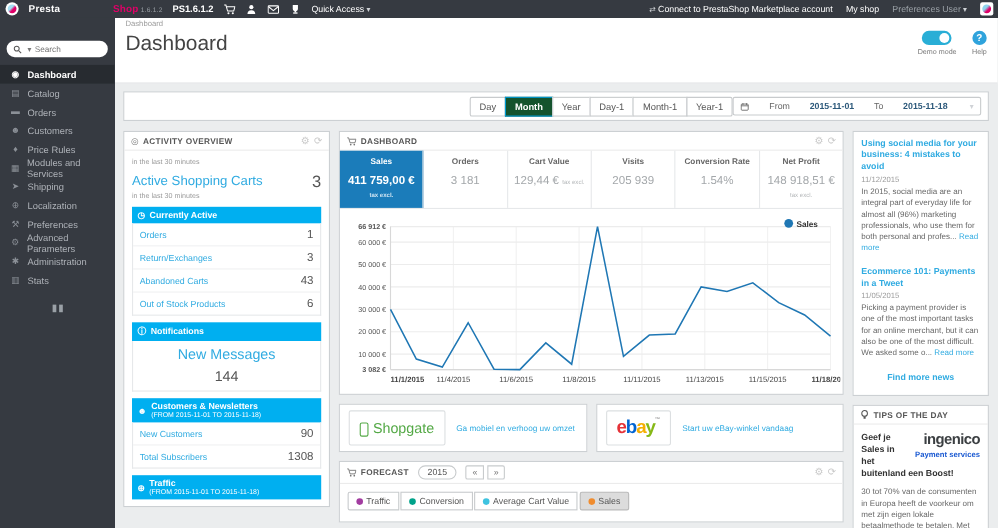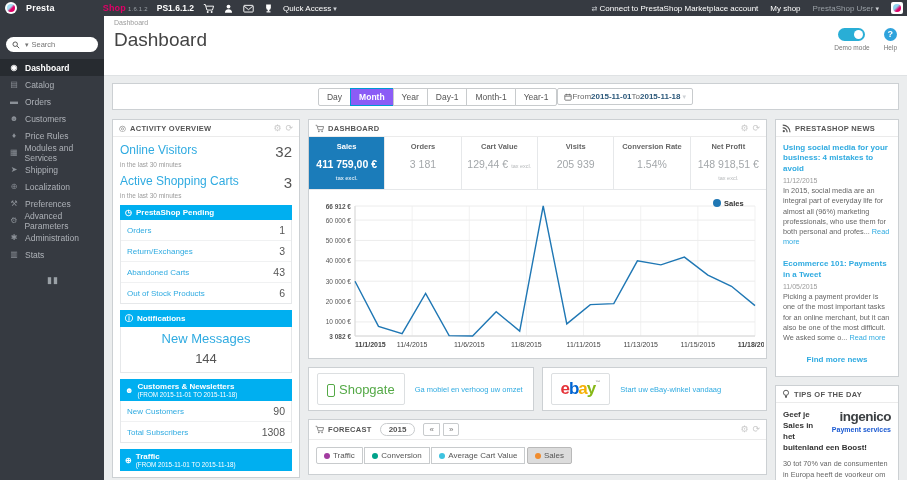--- a/index.html
+++ b/index.html
@@ -44,27 +44,27 @@
   .head-tools { position:absolute; right:10px; top:12px; display:flex; gap:14px; }
   .tool { display:flex; flex-direction:column; align-items:center; gap:3px; }
   .toggle { width:27px; height:13px; border-radius:7px; background:#29aed6; position:relative; cursor:pointer; }
   .toggle::after { content:""; position:absolute; right:2px; top:2px; width:9px; height:9px; background:#fff; border-radius:50%; }
   .help-ico { width:13px; height:13px; border-radius:50%; background:#2fa3dc; color:#fff; font-weight:bold; font-size:9px; text-align:center; line-height:13px; cursor:pointer; }
   .tool-label { font-size:6.5px; color:#777; }
 
   .content { padding:7px 8px; }
 
   
-  .filter-panel { background:#fff; border:1px solid #ccd0d3; height:27px; display:flex; align-items:center; justify-content:center; padding:0 6px; margin-bottom:9px; }
+  .filter-panel { background:#fff; border:1px solid #ccd0d3; height:27px; display:flex; align-items:center; justify-content:flex-end; padding:0 6px; margin-bottom:9px; }
   .btn-group { display:flex; }
   .fbtn { font-size:8.5px; color:#555; background:#fff; border:1px solid #c8cbcd; padding:3px 8px; margin-left:-1px; cursor:pointer; font-family:inherit; }
   .fbtn:first-child { border-radius:2px 0 0 2px; margin-left:0; }
   .fbtn:last-child { border-radius:0 2px 2px 0; }
-  .fbtn.active { background:#8b5cf6; border-color:#0099d2; color:#fff; font-weight:bold; }
-  .range-btn { border:1px solid #c8cbcd; border-radius:2px; background:#fff; font-size:8px; color:#666; padding:3px 6px; display:flex; align-items:center; gap:0; cursor:pointer; font-family:inherit; }
+  .fbtn.active { background:#14532d; border-color:#0099d2; color:#fff; font-weight:bold; }
+  .range-btn { border:1px solid #c8cbcd; border-radius:2px; background:#fff; font-size:8px; color:#666; padding:3px 6px; display:flex; align-items:center; gap:18px; cursor:pointer; font-family:inherit; }
   .range-btn b { color:#2b587a; }
   .range-btn svg { width:8px; height:8px; }
 
   
   .cols { display:flex; gap:8px; align-items:flex-start; }
   .col1 { width:188px; flex:0 0 auto; }
   .col2 { flex:1; min-width:0; }
   .col3 { width:124px; flex:0 0 auto; }
 
   .panel { background:#fff; border:1px solid #ccd0d3; margin-bottom:8px; }
@@ -113,21 +113,21 @@
   .promo { flex:1; background:#fff; border:1px solid #ccd0d3; height:44px; display:flex; align-items:center; gap:10px; padding:0 8px; }
   .logo-box { border:1px solid #dcdfe1; border-radius:2px; background:#fff; height:32px; display:flex; align-items:center; justify-content:center; padding:0 9px; }
   .promo a { font-size:7.5px; color:#30abe1; text-decoration:none; cursor:pointer; }
   .shopgate-logo { display:flex; align-items:flex-end; gap:4px; color:#54a946; font-size:13px; font-weight:400; }
   .sg-phone { width:8px; height:13px; border:1.5px solid #54a946; border-radius:2px; display:inline-block; }
   .ebay-logo { font-size:17px; font-weight:bold; letter-spacing:-1px; position:relative; }
   .ebay-logo .tm { font-size:5px; color:#999; vertical-align:top; letter-spacing:0; }
 
   
   .fc-head { height:20px; }
-  .year-pill { border:1px solid #c8cbcd; border-radius:8px; font-size:8px; font-weight:bold; color:#555; padding:1px 8px; margin:0 4px; background:#fff; }
+  .year-pill { border:1px solid #c8cbcd; border-radius:8px; font-size:8px; font-weight:normal; color:#555; padding:1px 8px; margin:0 4px; background:#fff; }
   .fc-nav { border:1px solid #c8cbcd; background:#fff; font-size:8px; color:#777; padding:1px 5px; cursor:pointer; font-family:inherit; }
   .fc-nav.left { border-radius:2px 0 0 2px; }
   .fc-nav.right { border-radius:0 2px 2px 0; margin-left:-1px; }
   .fc-body { padding:7px; height:34px; }
   .tgl { font-size:8px; color:#555; background:#fff; border:1px solid #c8cbcd; padding:3px 7px; margin-left:-1px; cursor:pointer; font-family:inherit; }
   .tgl:first-child { margin-left:0; border-radius:2px 0 0 2px; }
   .tgl.active { background:#dcdcdc; border-color:#b9b9b9; border-radius:2px; }
   .dot { display:inline-block; width:6px; height:6px; border-radius:50%; margin-right:3px; vertical-align:-0.5px; }
 
   
@@ -177,21 +177,21 @@
           <path d="M4 2h6v4a3 3 0 0 1-6 0z" fill="#fff"></path>
           <rect x="6" y="8" width="2" height="2.5" fill="#fff"></rect>
           <rect x="4.5" y="10.5" width="5" height="1.5" fill="#fff"></rect>
         </svg>
       </span>
     <span class="tb-link"><span>Quick Access</span><span class="caret">▾</span></span>
   </div>
   <div class="tb-right">
     <span class="tb-link"><span class="caret">⇄</span> <span>Connect to PrestaShop Marketplace account</span></span>
     <span class="tb-link">My shop</span>
-    <span class="tb-link muted"><span>PrestaShop User</span><span class="caret">▾</span></span>
+    <span class="tb-link muted"><span>Preferences User</span><span class="caret">▾</span></span>
     <span class="avatar"></span>
   </div>
 </div>
 
 <aside class="sidebar" style="padding-top:16px;">
   <div class="search-wrap">
     <svg viewBox="0 0 10 10">
         <circle cx="4" cy="4" r="2.8" fill="none" stroke="#555" stroke-width="1.2"></circle>
         <line x1="6.2" y1="6.2" x2="9" y2="9" stroke="#555" stroke-width="1.2"></line>
       </svg>
@@ -299,34 +299,30 @@
       <div class="col1">
         <div class="panel">
           <div class="p-head">
             <span class="p-ico">◎</span>
             <span class="p-title">ACTIVITY OVERVIEW</span>
             <span class="spacer"></span>
             <span class="hd-tool">⚙</span>
             <span class="hd-tool">⟳</span>
           </div>
           <div class="act-body">
-            <div class="big-row">
-              <a class="big-link">Online Visitors</a>
-              <span class="big-val">32</span>
-            </div>
             <div class="sub">in the last 30 minutes</div>
             <div class="big-row">
               <a class="big-link">Active Shopping Carts</a>
               <span class="big-val">3</span>
             </div>
             <div class="sub">in the last 30 minutes</div>
 
             <div class="sec-bar">
                 <span>◷</span>
-                <span>PrestaShop Pending</span>
+                <span>Currently Active</span>
               </div>
             <div class="sec-rows">
               <div class="a-row">
                   <a>Orders</a>
                   <span class="num">1</span>
                 </div>
               <div class="a-row">
                   <a>Return/Exchanges</a>
                   <span class="num">3</span>
                 </div>
@@ -491,28 +487,20 @@
             <button class="tgl"><span class="dot" style="background:#a23ca0"></span><span>Traffic</span></button>
             <button class="tgl"><span class="dot" style="background:#00a28a"></span><span>Conversion</span></button>
             <button class="tgl"><span class="dot" style="background:#3ec3e0"></span><span>Average Cart Value</span></button>
             <button class="tgl active"><span class="dot" style="background:#f08c2e"></span><span>Sales</span></button>
           </div>
         </div>
       </div>
 
       <div class="col3">
         <div class="panel">
-          <div class="p-head">
-            <svg viewBox="0 0 12 12" width="9" height="9">
-                <circle cx="2.4" cy="9.6" r="1.5" fill="#555"></circle>
-                <path d="M1 5.2 A5.4 5.4 0 0 1 6.8 11" fill="none" stroke="#555" stroke-width="1.6"></path>
-                <path d="M1 1.4 A9.4 9.4 0 0 1 10.6 11" fill="none" stroke="#555" stroke-width="1.6"></path>
-              </svg>
-            <span class="p-title">PRESTASHOP NEWS</span>
-          </div>
           <div class="news-body">
             <div class="news-art">
               <div class="news-title">Using social media for your business: 4 mistakes to avoid</div>
               <div class="news-date">11/12/2015</div>
               <div class="news-txt"><span>In 2015, social media are an integral part of everyday life for almost all (96%) marketing professionals, who use them for both personal and profes... </span><a>Read more</a></div>
             </div>
             <div class="news-art">
               <div class="news-title">Ecommerce 101: Payments in a Tweet</div>
               <div class="news-date">11/05/2015</div>
               <div class="news-txt"><span>Picking a payment provider is one of the most important tasks for an online merchant, but it can also be one of the most difficult. We asked some o... </span><a>Read more</a></div>

